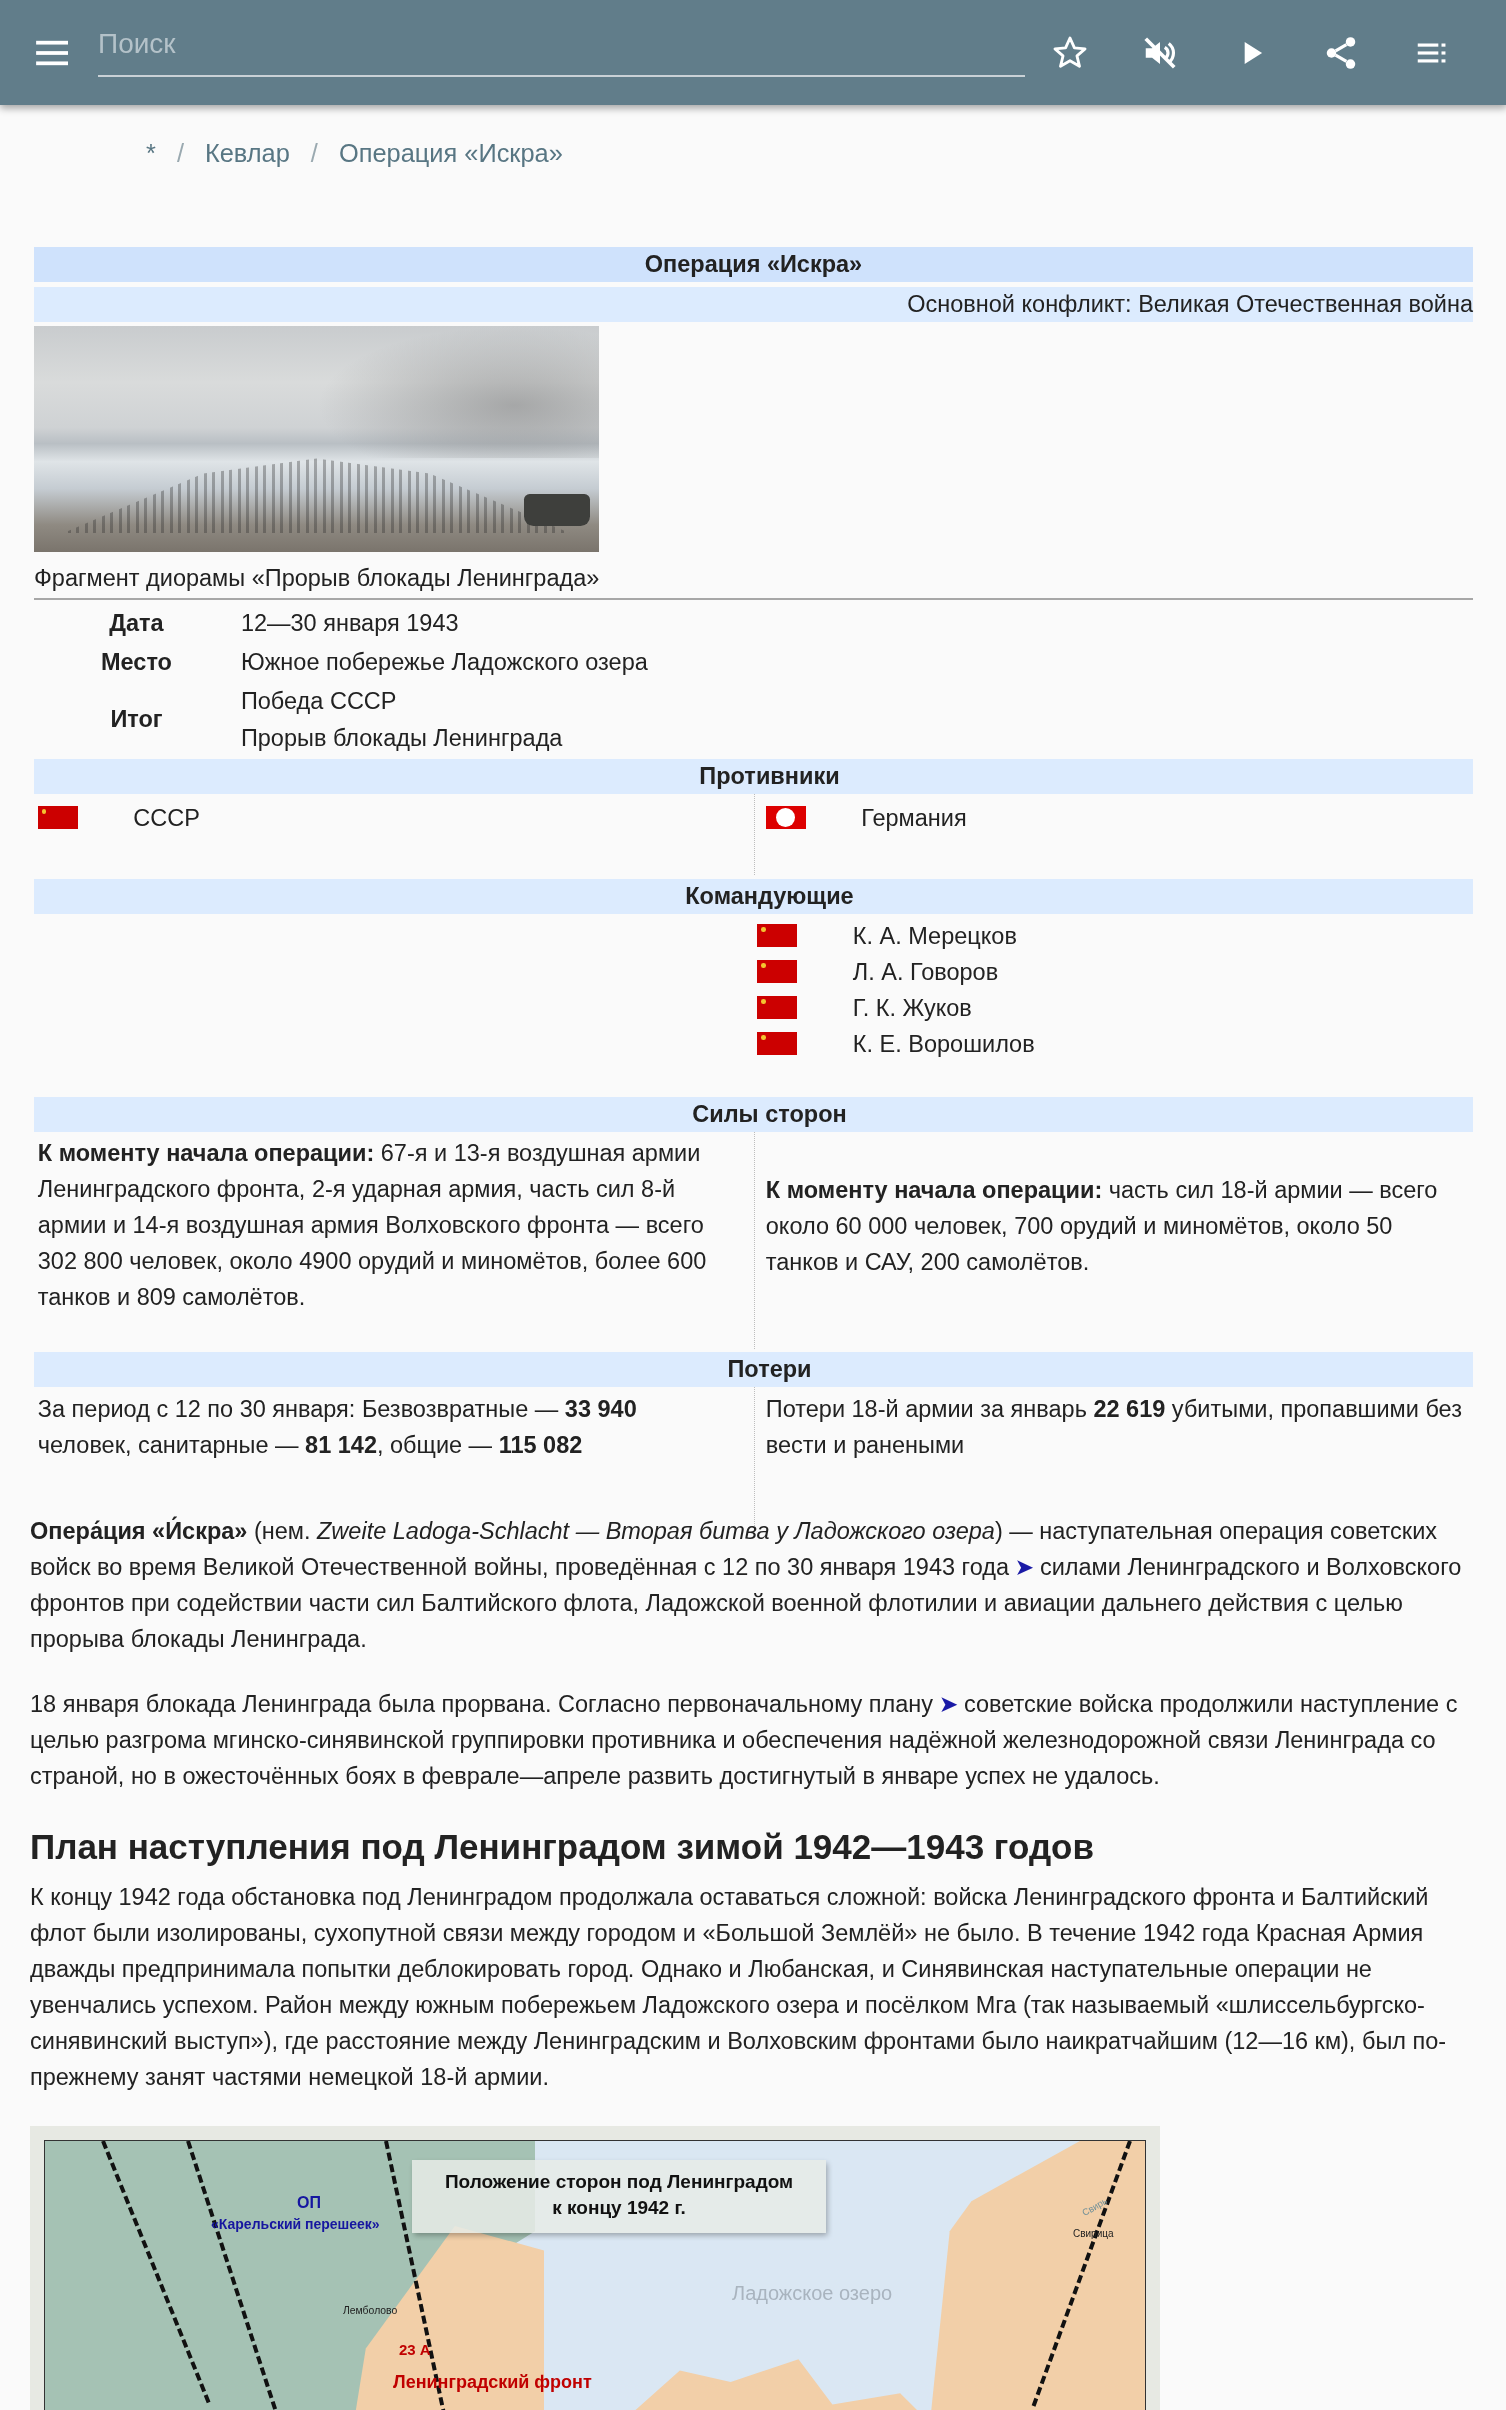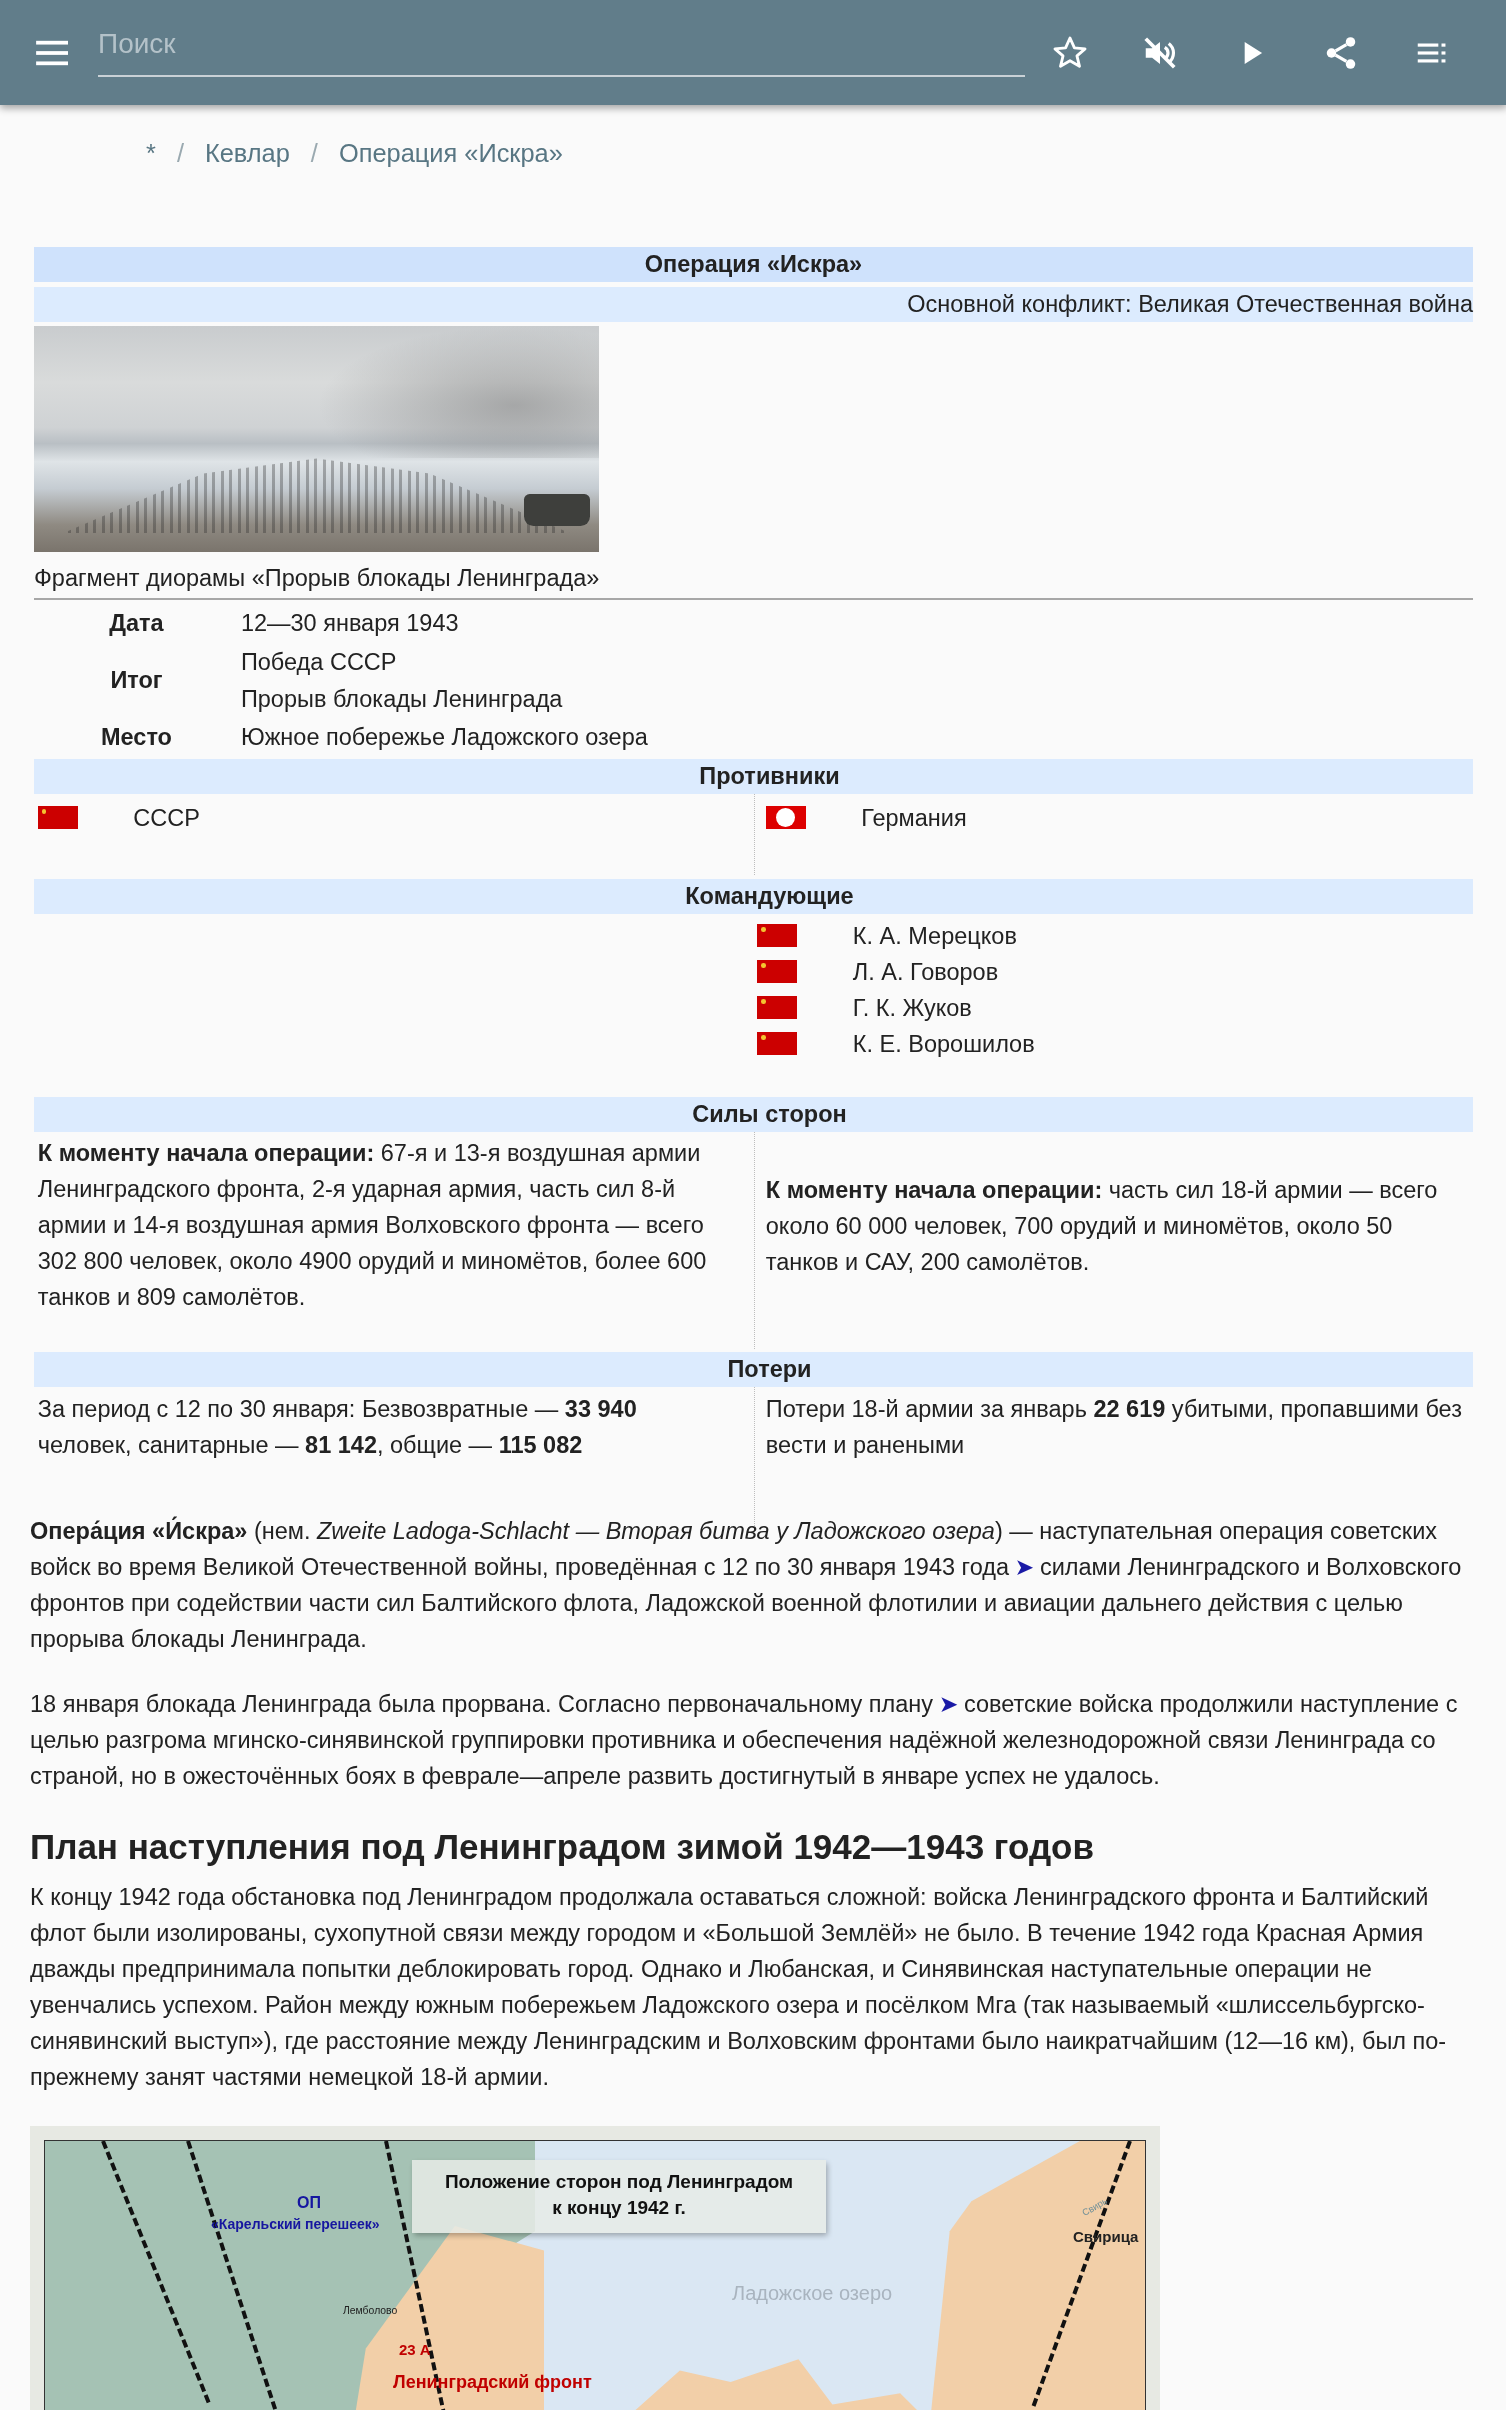--- a/index.html
+++ b/index.html
@@ -129,30 +129,30 @@
     <div class="troops"></div>
     <div class="tank"></div>
   </div>
   <div class="caption">Фрагмент диорамы «Прорыв блокады Ленинграда»</div>
   <div class="divider"></div>
 
   <div class="kv" style="margin-top:3.8px;">
     <div class="k">Дата</div>
     <div class="v">12—30 января 1943</div>
   </div>
+  <div class="kv">
+    <div class="k">Место</div>
+    <div class="v">Южное побережье Ладожского озера</div>
+  </div>
   <div class="kv tall">
     <div class="k">Итог</div>
     <div class="v">
       <div>Победа СССР</div>
       <div>Прорыв блокады Ленинграда</div>
     </div>
-  </div>
-  <div class="kv">
-    <div class="k">Место</div>
-    <div class="v">Южное побережье Ладожского озера</div>
   </div>
 
   <div class="band light" style="margin-top:1.9px;">Противники</div>
   <div class="two" style="height:81px;">
     <div class="col">
       <div class="line" style="margin-top:1.9px;">
         <span class="flag su"></span>
         <span>СССР</span>
       </div>
     </div>
@@ -238,17 +238,17 @@
     <div class="map-title">
       <div>Положение сторон под Ленинградом</div>
       <div>к концу 1942 г.</div>
     </div>
     <div class="map-label" style="left:252px; top:53px; color:#1616a0; font-size:16px;">ОП</div>
     <div class="map-label" style="left:166px; top:75px; color:#1616a0; font-size:14px;">«Карельский перешеек»</div>
     <div class="map-label" style="left:298px; top:164px; color:#222; font-size:10.4px; font-weight:normal;">Лемболово</div>
     <div class="map-label" style="left:354px; top:200px; color:#c00000; font-size:15px;">23 А</div>
     <div class="map-label" style="left:348px; top:231px; color:#c00000; font-size:18px;">Ленинградский фронт</div>
     <div class="map-label" style="left:687px; top:141px; color:#a9b4bf; font-size:20px; font-weight:normal;">Ладожское озеро</div>
-    <div class="map-label" style="left:1028px; top:87px; color:#222; font-size:15px; font-weight:bold;">Свирица</div>
+    <div class="map-label" style="left:1028px; top:87px; color:#222; font-size:10px; font-weight:normal;">Свирица</div>
     <div class="map-label" style="left:1036px; top:60px; color:#6f8f98; font-size:9.4px; font-weight:normal; transform:rotate(-30deg);">Свирь</div>
   </div>
 </div>
 
 
 </body></html>

